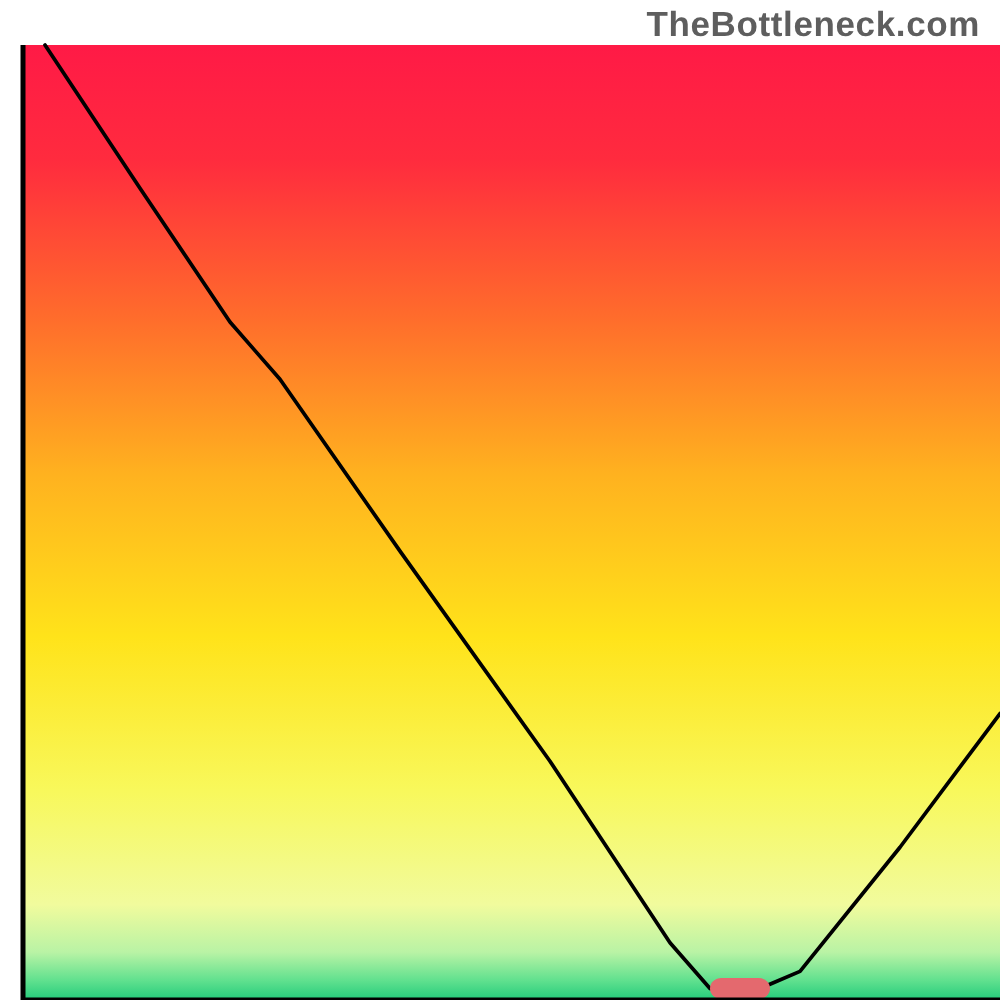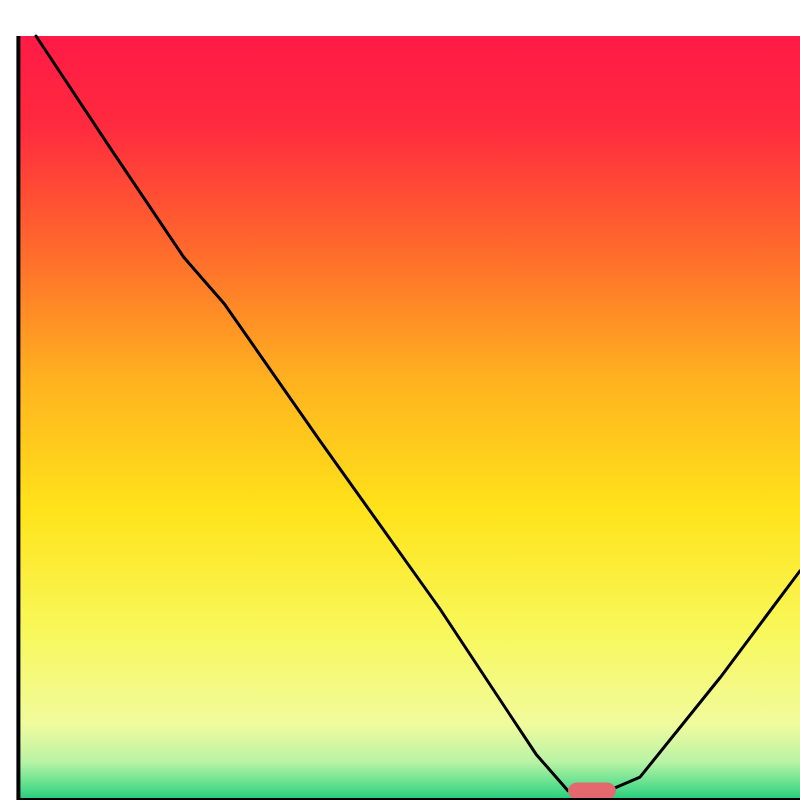--- a/index.html
+++ b/index.html
@@ -26,20 +26,21 @@
     letter-spacing: 0.5px;
   }
   svg {
     display: block;
   }
 </style>
 </head>
 <body>
 
 <div class="chart-container">
+  <div class="watermark">TheBottleneck.com</div>
   <svg id="chart-svg" width="800" height="800" viewBox="0 0 800 800">
     <defs>
       <linearGradient id="bg-grad" x1="0" y1="0" x2="0" y2="1">
           <stop offset="0%" stop-color="#ff1a46"></stop>
           <stop offset="12%" stop-color="#ff2b3e"></stop>
           <stop offset="28%" stop-color="#ff6a2c"></stop>
           <stop offset="45%" stop-color="#ffb21f"></stop>
           <stop offset="62%" stop-color="#ffe31a"></stop>
           <stop offset="78%" stop-color="#f8f85b"></stop>
           <stop offset="90%" stop-color="#f1fb9d"></stop>

